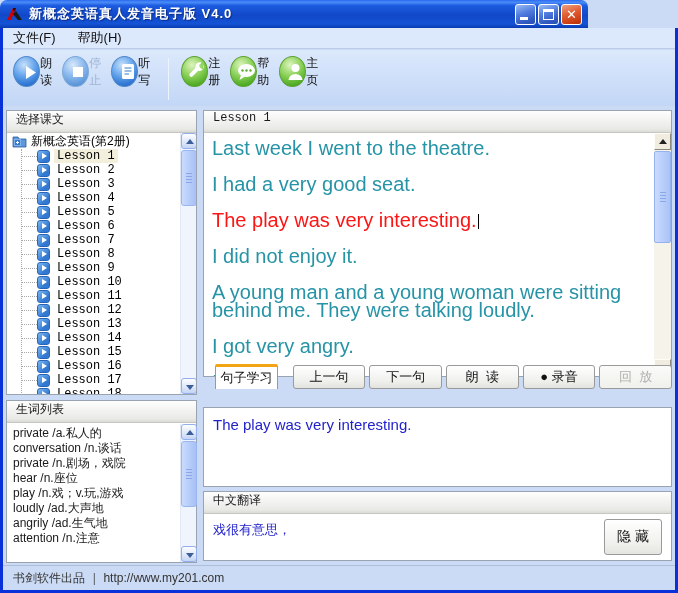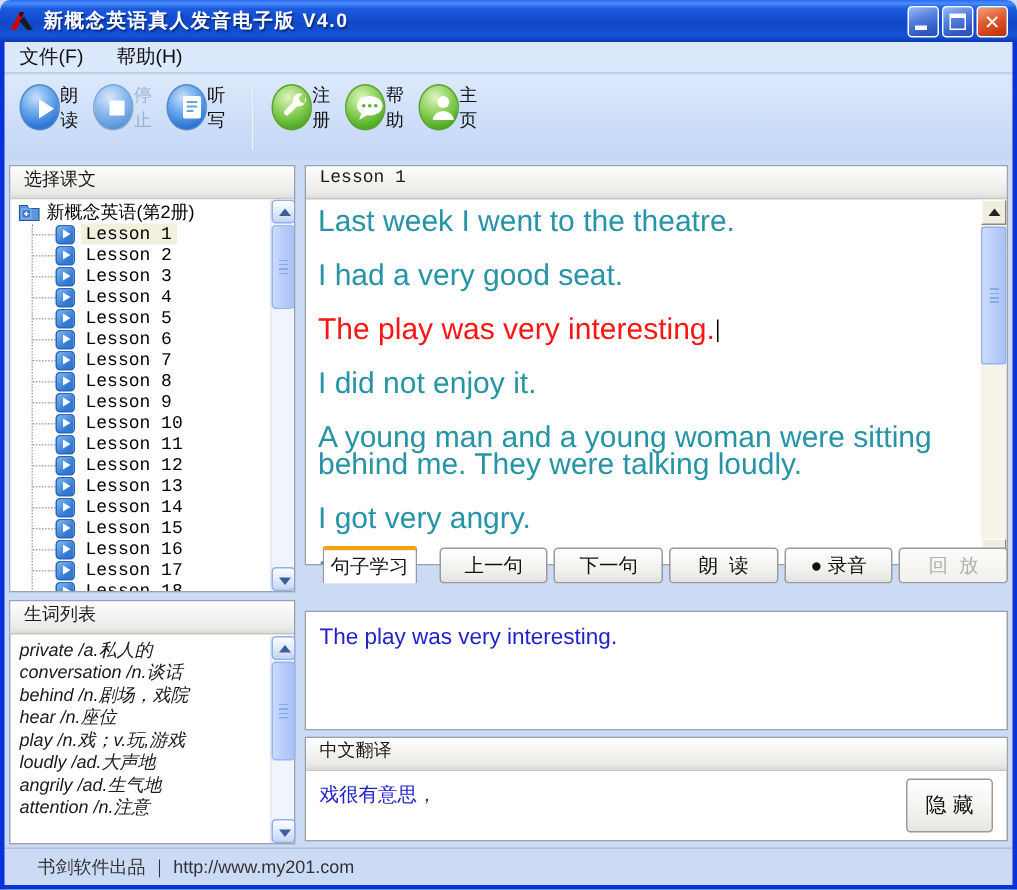--- a/index.html
+++ b/index.html
@@ -6,21 +6,21 @@
   html,body { background:#3a6ea5; font-family:"Liberation Sans","DejaVu Sans",sans-serif; }
   .window { position:relative; width:678px; height:593px; background:#ccdbf5; overflow:hidden; }
 
   
   .frame-left,.frame-right,.frame-bottom { position:absolute; background:#0831d9; z-index:50; }
   .frame-left { left:0; top:28px; width:3px; bottom:0; }
   .frame-right { right:0; top:28px; width:3px; bottom:0; }
   .frame-bottom { left:0; right:0; bottom:0; height:3px; }
 
   
-  .titlebar { position:absolute; left:0; top:0; width:678px; height:28px;
+  .titlebar { position:absolute; left:0; top:0; width:588px; height:28px;
     background:linear-gradient(180deg,#2a6af0 0%,#4a8cf8 8%,#1c5be0 20%,#1148c8 55%,#1453d6 85%,#0a3bb0 100%);
     border-radius:7px 7px 0 0; display:flex; align-items:center; padding:0 6px; z-index:60; }
   .app-icon { width:18px; height:16px; margin-right:5px; flex:0 0 auto; }
   .title-text { color:#fff; font-weight:bold; font-size:13px; text-shadow:1px 1px 1px #0a2a80; letter-spacing:1px; }
   .win-btns { margin-left:auto; display:flex; gap:2px; }
   .win-btn { width:21px; height:21px; border:1px solid #fff; border-radius:3px; position:relative;
     background:linear-gradient(160deg,#9cbcf4 0%,#5480e0 40%,#3058c0 80%,#2a50b4); }
   .win-btn.close { background:linear-gradient(160deg,#f0a080 0%,#e05c30 45%,#c83a10 85%,#b03008); }
   .win-btn .glyph-min { position:absolute; left:4px; bottom:4px; width:8px; height:3px; background:#fff; }
   .win-btn .glyph-max { position:absolute; left:4px; top:4px; width:11px; height:11px; border:1px solid #fff; border-top:3px solid #fff; }
@@ -84,21 +84,21 @@
   .csb-btn.up { top:0; } .csb-btn.dn { bottom:0; }
   .carr { position:absolute; left:4px; width:0; height:0; }
   .carr.a-up { top:5px; border-left:4px solid transparent; border-right:4px solid transparent; border-bottom:5px solid #222; }
   .carr.a-dn { top:6px; border-left:4px solid transparent; border-right:4px solid transparent; border-top:5px solid #222; }
   .csb-thumb { position:absolute; left:0; width:17px; background:linear-gradient(90deg,#ccdbfd,#b6ccfa 60%,#aac2f7);
     border:1px solid #94b2ee; border-radius:2px; }
   .csb-thumb::after { content:""; position:absolute; left:5px; top:50%; margin-top:-5px; width:6px; height:10px;
     background:repeating-linear-gradient(180deg,#8aa8e8 0 1px,transparent 1px 3px); }
 
   
-  .vocab-list { position:absolute; left:0; right:0; top:22px; bottom:0; overflow:hidden; padding:3px 20px 0 6px;font-style:italic; }
+  .vocab-list { position:absolute; left:0; right:0; top:22px; bottom:0; overflow:hidden; padding:3px 20px 0 6px; }
   .vword { height:15px; line-height:15px; font-size:12px; color:#1a1a1a; white-space:nowrap; }
 
   
   .lesson-head { font-family:"Liberation Mono","DejaVu Sans Mono",monospace; }
   .text-area { position:absolute; left:0; right:0; top:22px; bottom:0; overflow:hidden; }
   .text-inner { position:absolute; left:0; right:17px; top:0; bottom:0; overflow:hidden; padding:6px 8px 0 8px; }
   .text-inner p { font-size:20px; line-height:18px; margin-bottom:18px; }
   p.teal { color:#2694a6; } p.red { color:#fb1515; } 
   .cursor { display:inline-block; width:1px; height:15px; background:#000; vertical-align:-2px; margin-left:1px; }
 
@@ -114,21 +114,21 @@
 
   
   .sentence-body { padding:8px 9px; font-size:15px; color:#2222cc; }
   .trans-body { position:absolute; left:0; right:0; top:22px; bottom:0; }
   .trans-text { padding:7px 9px; font-size:13px; color:#2222cc; }
   .hide-btn { position:absolute; right:9px; top:5px; width:58px; height:36px; background:linear-gradient(180deg,#ffffff,#f0f0ec 70%,#e4e4e0);
     border:1px solid #9a9a9a; border-radius:3px; font-size:14px; color:#111; display:flex; align-items:center; justify-content:center; cursor:pointer; white-space:pre; }
 
   
   .statusbar { position:absolute; left:3px; right:3px; top:565px; height:25px; border-top:1px solid #aebdd8;
-    background:#ccdbf5; display:flex; align-items:center; padding-left:22px; font-size:12px; color:#333; z-index:40; }
+    background:#ccdbf5; display:flex; align-items:center; padding-left:10px; font-size:12px; color:#333; z-index:40; }
 </style>
 </head>
 <body>
 
 <div class="window">
 
   <div class="titlebar">
     <svg class="app-icon" viewBox="0 0 18 16">
       <polygon points="1,14 7,2 10,2 5,14" fill="#d00000"></polygon>
       <polygon points="7,8 10,5 16,14 12,14" fill="#1a1a1a"></polygon>
@@ -332,21 +332,21 @@
     </div>
   </div>
 
   <div class="panel" style="left:6px; top:400px; width:191px; height:163px;">
     <div class="phead">
         <span>生词列表</span>
       </div>
     <div class="vocab-list">
       <div class="vword">private /a.私人的</div>
       <div class="vword">conversation /n.谈话</div>
-      <div class="vword">behind /n.剧场，戏院</div>
+      <div class="vword">private /n.剧场，戏院</div>
       <div class="vword">hear /n.座位</div>
       <div class="vword">play /n.戏；v.玩,游戏</div>
       <div class="vword">loudly /ad.大声地</div>
       <div class="vword">angrily /ad.生气地</div>
       <div class="vword">attention /n.注意</div>
     </div>
     <div class="sb" style="top:23px;">
       <div class="sb-btn up">
           <span class="arr a-up"></span>
         </div>

